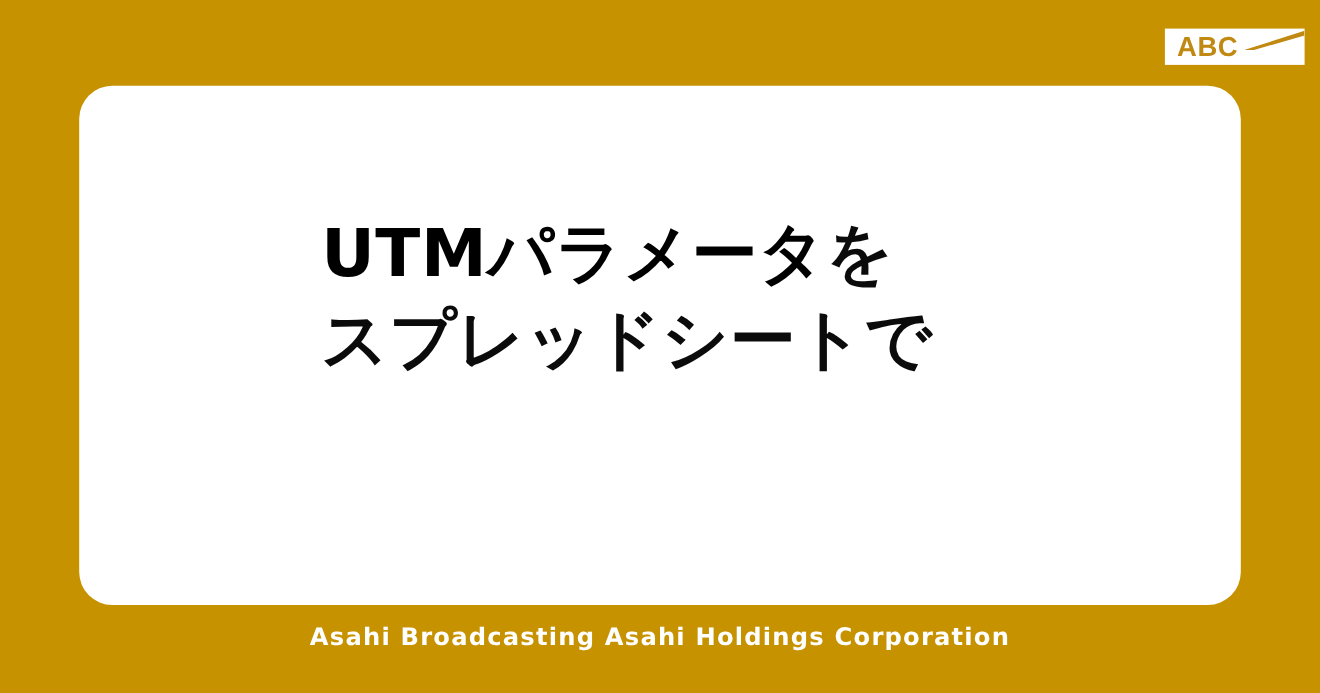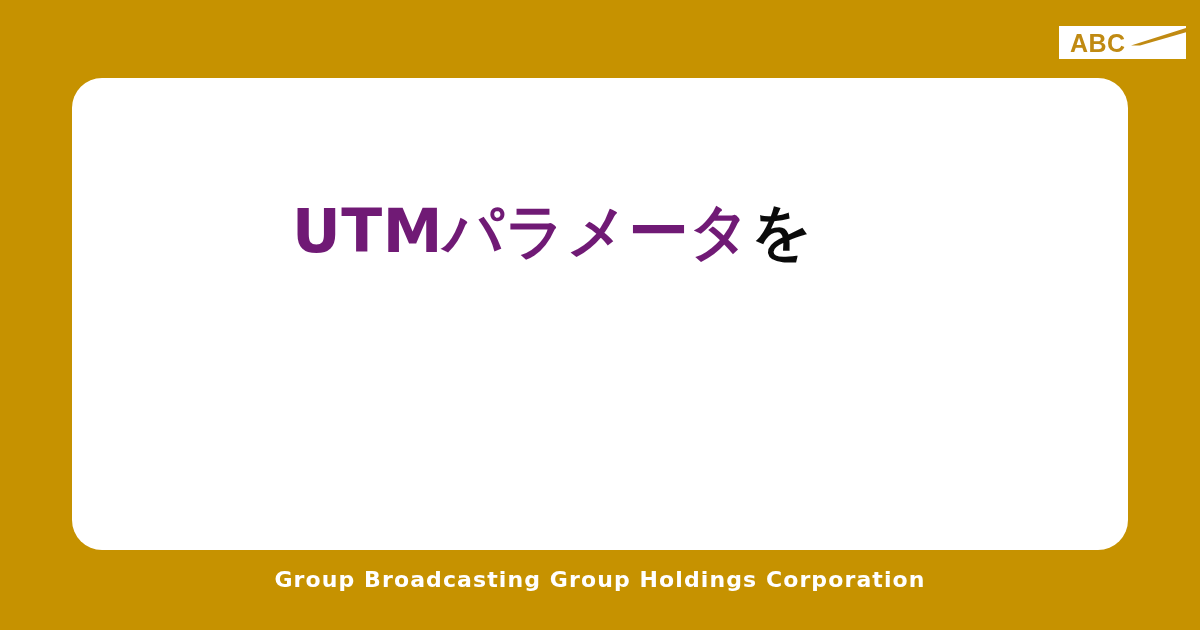--- a/index.html
+++ b/index.html
@@ -76,21 +76,21 @@
     line-height: 78px;
     letter-spacing: 0.5px;
     color: #0B0B0B;
     white-space: nowrap;
   }
   .headline-line {
     display: block;
     height: 78px;
   }
   .hl-accent {
-    color: #701a75;
+    color: #000000;
   }
   .hl-plain {
     color: #0B0B0B;
   }
 
   
   .footer-brand {
     position: absolute;
     left: 0;
     top: 565px;
@@ -114,17 +114,18 @@
     <span class="brand-logo-text">ABC</span>
     <svg class="brand-logo-swoosh" viewBox="0 0 55 18" xmlns="http://www.w3.org/2000/svg">
       <polygon points="0,17.5 55,0 55,4.2 9,17.5" fill="#C08A12"></polygon>
     </svg>
   </div>
 
   <div class="content-card"></div>
 
   <h1 class="headline">
     <span class="headline-line"><span class="hl-accent">UTMパラメータ</span><span class="hl-plain">を</span></span>
+    <span class="headline-line"><span class="hl-plain">スプレッドシートで</span></span>
   </h1>
 
-  <div class="footer-brand">Group Broadcasting Group Holdings Corporation</div>
+  <div class="footer-brand">Asahi Broadcasting Asahi Holdings Corporation</div>
 
 </div>
 
 </body></html>

